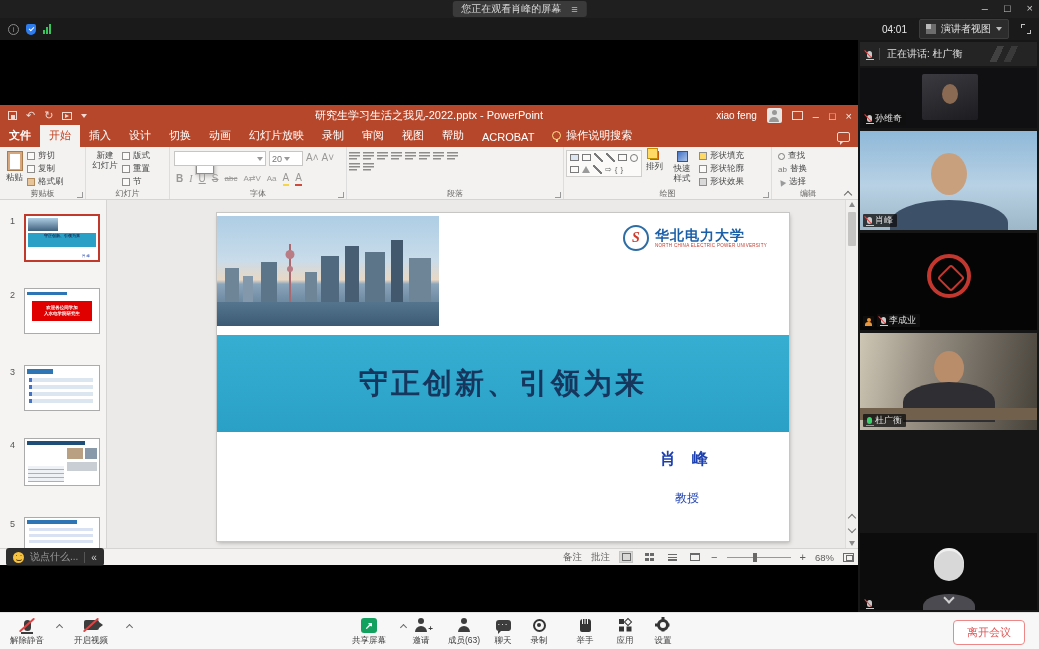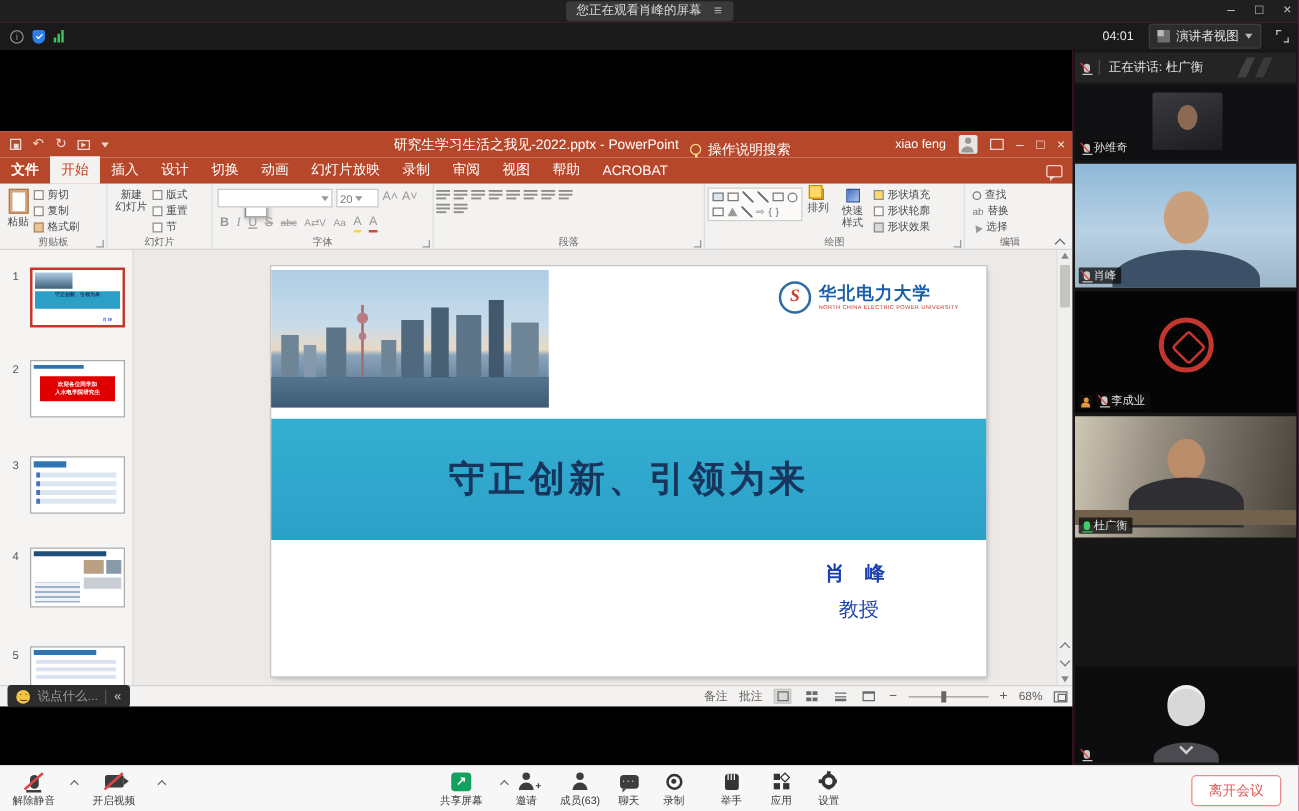--- a/index.html
+++ b/index.html
@@ -1,17 +1,17 @@
 <!DOCTYPE html>
 <html><head>
 <meta charset="utf-8">
 <style>
   *{margin:0;padding:0;box-sizing:border-box}
   body{background:#000;font-family:"Liberation Sans",sans-serif;-webkit-font-smoothing:antialiased}
-  .app{position:relative;width:1039px;height:649px;background:#be185d;overflow:hidden}
+  .app{position:relative;width:1039px;height:649px;background:#737373;overflow:hidden}
 
   
   .titlebar{position:absolute;left:0;top:0;width:1039px;height:18px;background:#1f1f1f}
   .tooltip{position:absolute;left:50%;top:1px;transform:translateX(-50%);background:#3a3a3a;color:#d9d9d9;font-size:10px;line-height:14px;padding:1px 9px;border-radius:3px;display:flex;align-items:center;gap:10px;white-space:nowrap}
   .tooltip .menu{color:#bdbdbd;font-size:11px}
   .winctl{position:absolute;right:6px;top:1px;display:flex;gap:16px;color:#c9c9c9;font-size:11px;line-height:15px}
   .winctl span{cursor:default}
 
   .infobar{position:absolute;left:0;top:18px;width:1039px;height:22px;background:#1a1a1a;display:flex;align-items:center;color:#ddd}
   .ib-left{display:flex;align-items:center;gap:7px;margin-left:8px}
@@ -47,21 +47,21 @@
   .acct{font-size:10px}
   .avatar{width:15px;height:15px;background:#e8e6e4;border-radius:2px;position:relative}
   .avatar::before{content:"";position:absolute;left:5px;top:2px;width:5px;height:5px;border-radius:50%;background:#9a9896}
   .avatar::after{content:"";position:absolute;left:2.5px;bottom:1px;width:10px;height:5px;border-radius:5px 5px 0 0;background:#9a9896}
   .ribopt{width:11px;height:9px;border:1px solid #f2d9d2;position:relative}
   .tb-glyph{font-size:11px;color:#fbeae5}
 
   .ppt-tabs{height:21px;background:#b7472a;display:flex;align-items:flex-end;color:#fff}
   .tab{font-size:11px;padding:3px 9px 4px;white-space:nowrap}
   .tab.active{background:#f3f2f1;color:#c43e1c}
-  .tab-search{display:flex;align-items:center;gap:5px;font-size:11px;padding:3px 9px 20px}
+  .tab-search{display:flex;align-items:center;gap:5px;font-size:11px;padding:3px 9px 4px}
   .bulb{width:9px;height:9px;border-radius:50%;border:1px solid #ffe28a;position:relative}
   .bulb::after{content:"";position:absolute;left:2.5px;bottom:-3px;width:2px;height:3px;background:#ffe28a}
   .tab-note{margin-left:auto;margin-right:8px;width:13px;height:10px;border:1px solid #f2d9d2;border-radius:2px;position:relative;margin-bottom:5px}
   .tab-note::after{content:"";position:absolute;left:2px;bottom:-4px;width:0;height:0;border-top:4px solid #f2d9d2;border-right:4px solid transparent}
 
   .ribbon{height:53px;background:#f3f2f1;display:flex;border-bottom:1px solid #d6d4d2;position:relative}
   .rg{position:relative;border-right:1px solid #ddd;padding:3px 2px 11px;display:flex;align-items:flex-start}
   .rg .glabel{position:absolute;bottom:0px;left:0;right:0;text-align:center;font-size:8px;color:#6a6866}
   .dlg{position:absolute;right:2px;bottom:1px;width:6px;height:6px;border-right:1px solid #999;border-bottom:1px solid #999}
   .bigbtn{display:flex;flex-direction:column;align-items:center;font-size:8.5px;color:#4a4a4a;line-height:9.5px;padding:1px 4px;text-align:center}
@@ -122,21 +122,21 @@
   .water{position:absolute;left:0;bottom:0;width:100%;height:24px;background:linear-gradient(180deg,#55758f,#3c5a74)}
   .logo{position:absolute;right:22px;top:12px;display:flex;align-items:center;gap:6px}
   .logo-circ{width:26px;height:26px;border:2px solid #2e6da4;border-radius:50%;color:#d03a2b;font-weight:bold;font-size:14px;font-family:"Liberation Serif",serif;display:flex;align-items:center;justify-content:center;font-style:italic}
   .logo-cn{color:#1a5fa8;font-weight:bold;font-size:14px;font-family:"Liberation Serif",serif;letter-spacing:1px;line-height:15px}
   .logo-en{color:#c0392b;font-size:4.5px;letter-spacing:.3px}
   .band{position:absolute;left:0;top:122px;width:572px;height:97px;background:linear-gradient(180deg,#36aed2,#2aa0c6);display:flex;flex-direction:column;justify-content:center}
   .band-title{text-align:center;font-size:29px;font-weight:bold;color:#17365d;font-family:"Liberation Serif",serif;letter-spacing:3px}
   .band-sub{text-align:center;font-size:18px;font-weight:bold;color:#17365d;font-family:"Liberation Serif",serif;margin-top:8px;padding-left:120px}
   .pres{position:absolute;left:355px;top:236px;width:230px;text-align:center;color:#1c3faf;font-family:"Liberation Serif",serif}
   .pres .nm{font-size:16px;font-weight:bold;letter-spacing:6px}
-  .pres .tt{font-size:16px;margin-top:8px}
+  .pres .tt{font-size:12px;margin-top:20px}
   .pres .dp{font-size:13px;font-weight:bold;margin-top:7px}
 
   
   .t1-photo{position:absolute;left:2px;top:2px;width:30px;height:13px;background:linear-gradient(180deg,#aecde4,#3f607c)}
   .t1-band{position:absolute;left:2px;top:17px;right:2px;height:14px;background:#2aa0c6;color:#17365d;font-size:4px;text-align:center;line-height:6px;overflow:hidden;font-weight:bold}
   .t1-pres{position:absolute;right:8px;bottom:2px;font-size:3.5px;color:#1c3faf}
   .t2-bar{position:absolute;left:2px;top:3px;width:40px;height:3px;background:#2e75b6}
   .t2-red{position:absolute;left:7px;top:12px;right:7px;height:20px;background:#e00000;color:#fff;font-size:4.5px;line-height:6px;text-align:center;padding-top:4px;font-weight:bold}
   .t3-hd{position:absolute;left:2px;top:3px;width:26px;height:5px;background:#2e75b6}
   .t3-row{position:absolute;left:4px;right:6px;height:4px;background:#dce6f1;border-left:3px solid #4472c4}

